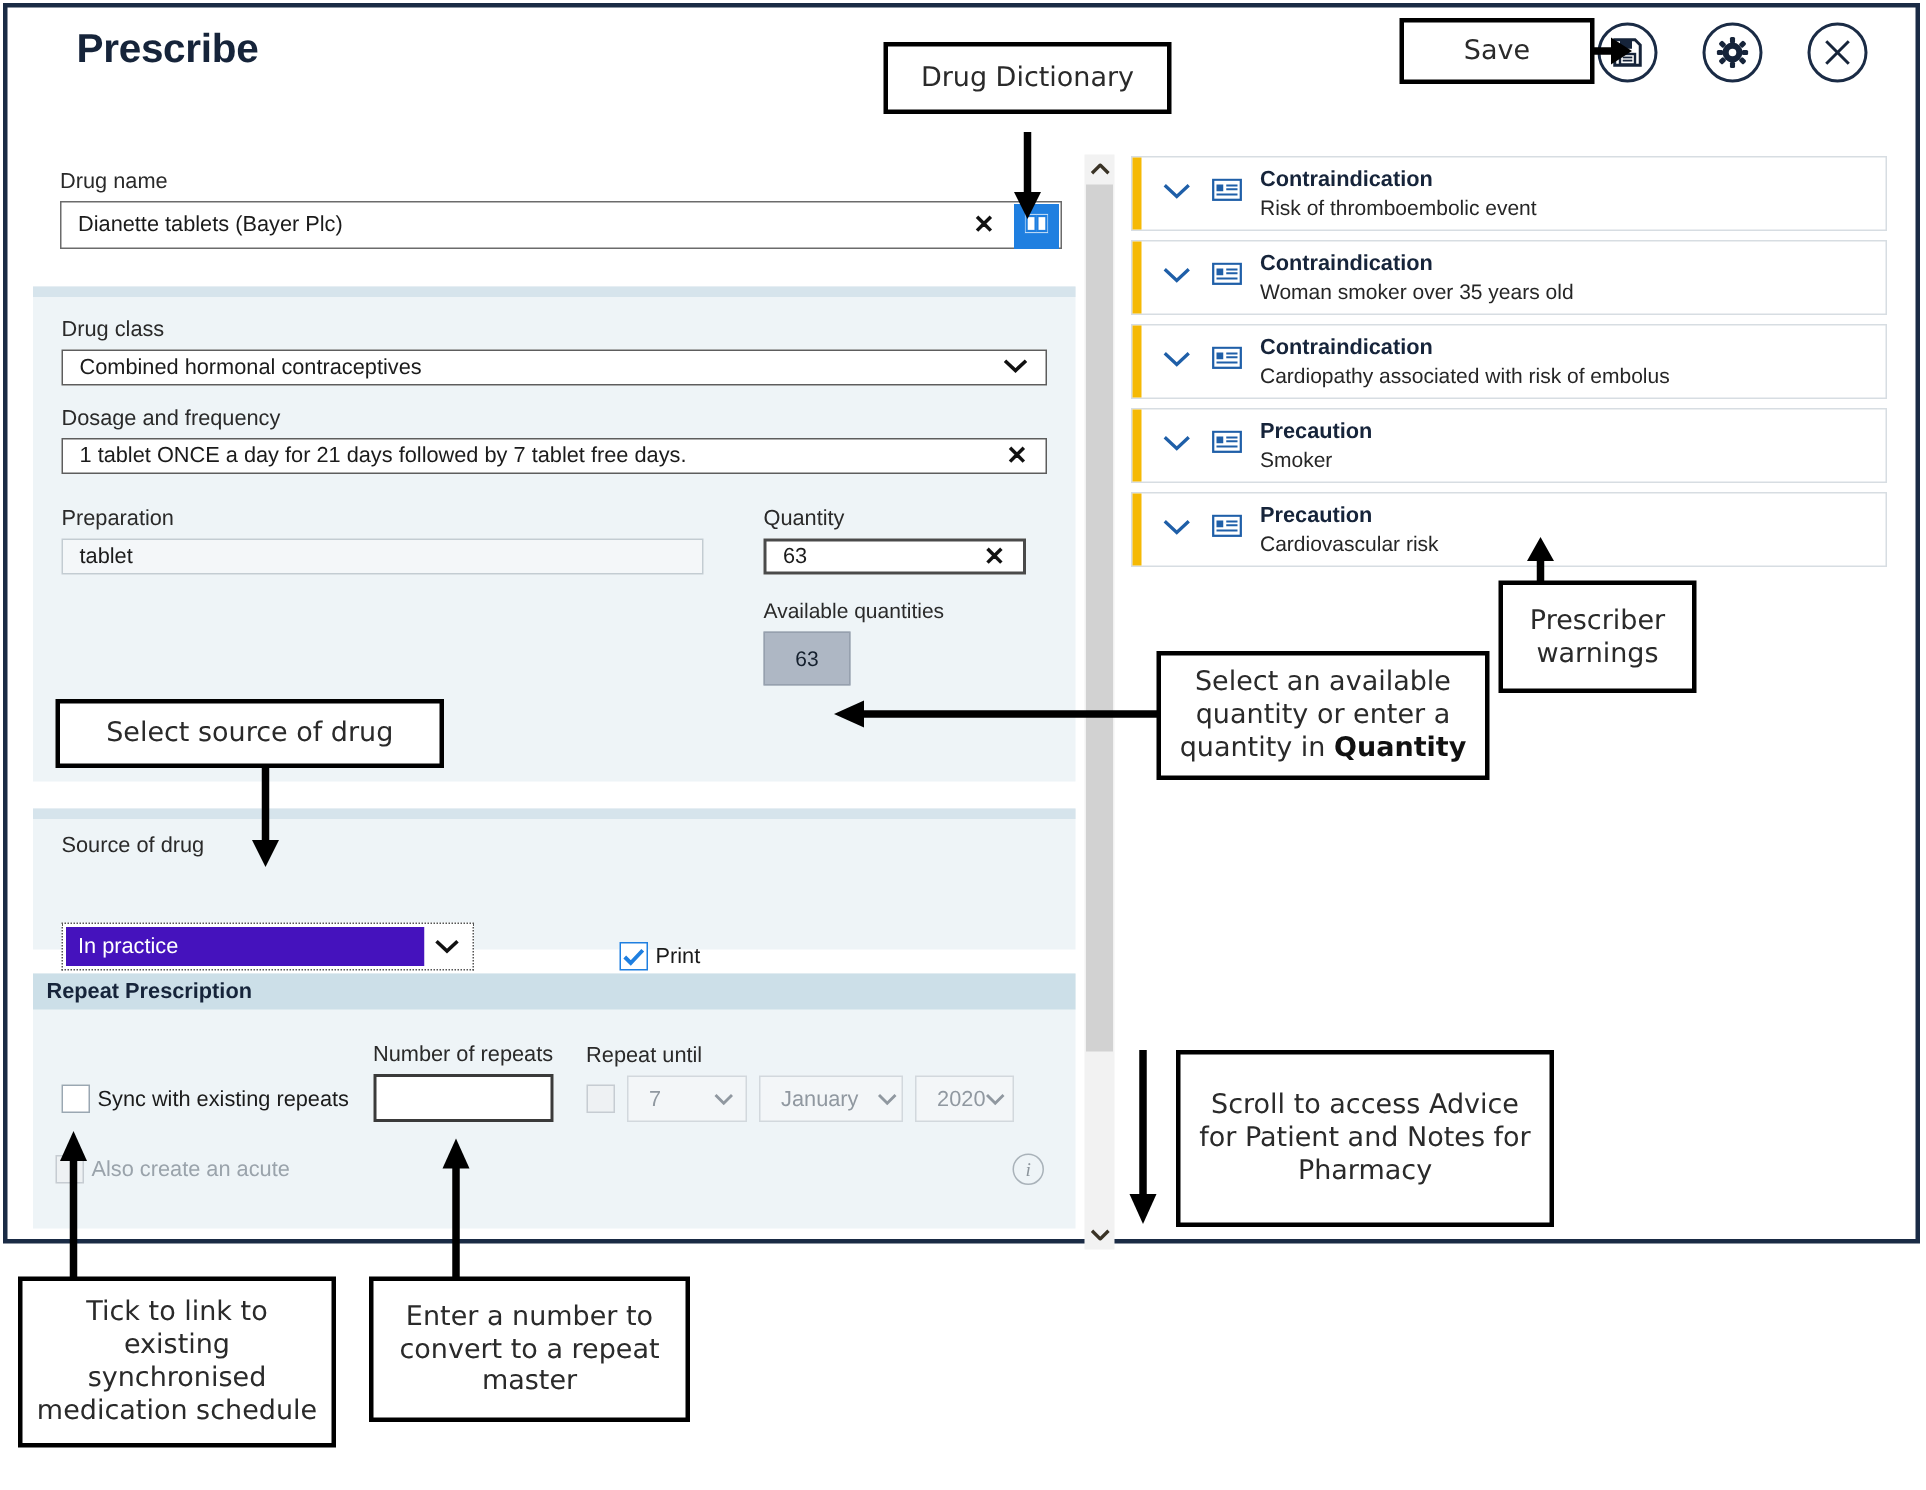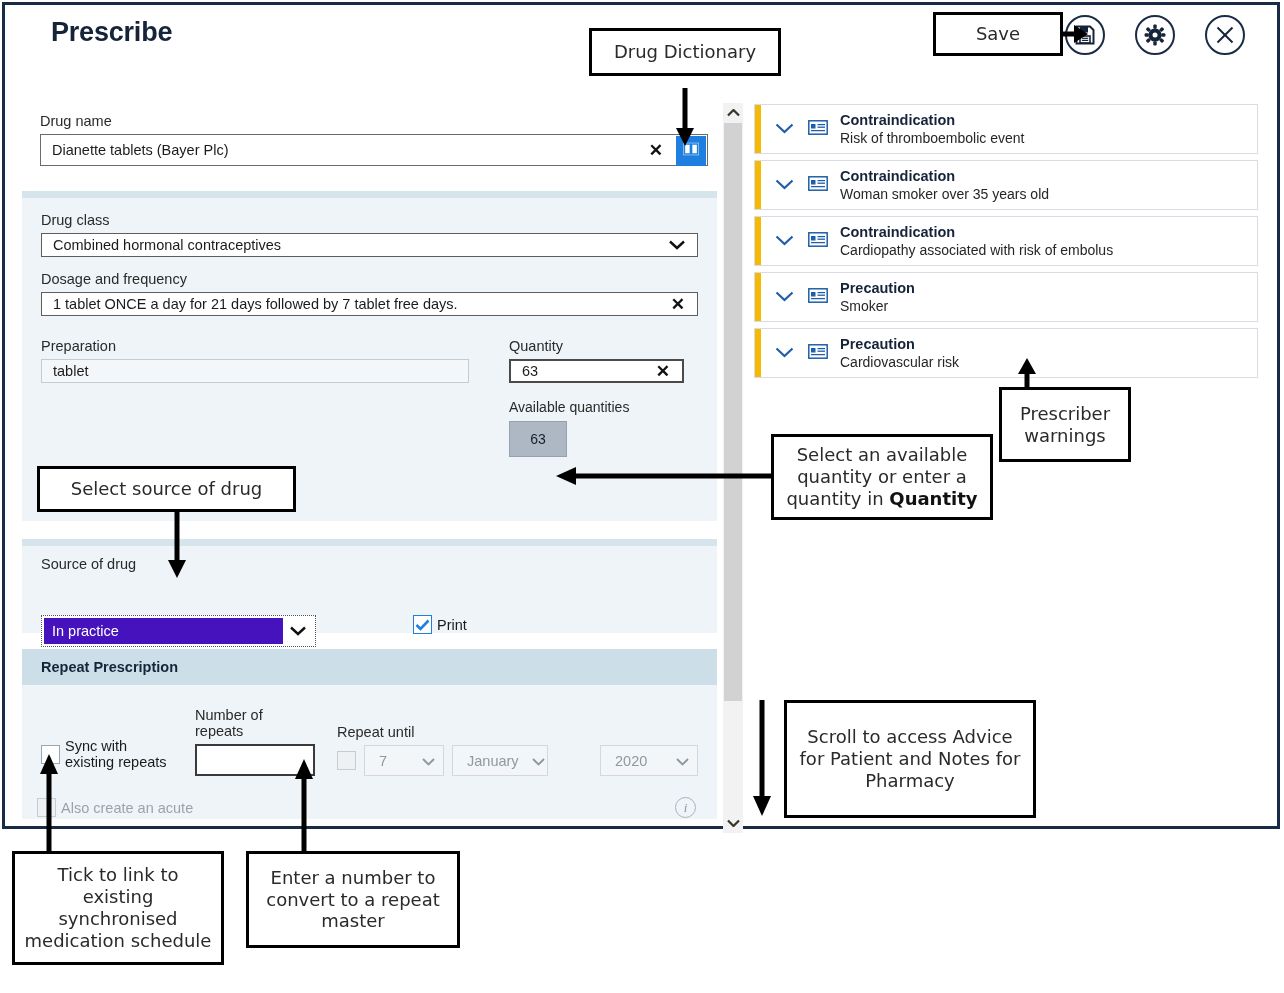--- a/index.html
+++ b/index.html
@@ -61,22 +61,22 @@
   .panel {
     position: absolute; left: 17px; width: 695px;
     background: #eef4f7;
     border-top: 7px solid #d6e4ec;
   }
   .panel-main  { top: 186px; height: 330px; }
   .panel-src   { top: 534px; height: 94px; }
   .panel-rpt   { top: 644px; height: 170px; }
 
   .panel-head {
-    height: 36px; background: #ccdfe8;
-    display: flex; align-items: center; padding-left: 19px;
+    height: 24px; background: #ccdfe8;
+    display: flex; align-items: center; padding-left: 9px;
     font-size: 14.5px; font-weight: bold; color: #16243a;
     border-top: 0;
   }
 
   .inner { padding: 14px 19px 0 19px; }
 
   .ctl {
     position: relative; height: 24px; background: #fff;
     border: 1px solid #5d5d5d;
     display: flex; align-items: center;
@@ -293,21 +293,21 @@
             <div class="avail-label">Available quantities</div>
             <div class="avail-chip">63</div>
           </div>
         </div>
       </div>
     </div>
 
     <div class="panel panel-src">
       <div class="inner" style="padding-top:10px;">
         <div class="fld-label">Source of drug</div>
-        <div style="display:flex; align-items:flex-start;margin-top:43px;">
+        <div style="display:flex; align-items:flex-end;margin-top:43px;">
           <div class="sel-wrap">
             <span class="sel-val">In practice</span>
             <span class="sel-arrow">
               <svg width="16" height="10" viewBox="0 0 16 10">
                   <polyline points="1,1.5 8,8 15,1.5" fill="none" stroke="#111" stroke-width="2.4"></polyline>
                 </svg>
             </span>
           </div>
           <div class="cb-row" style="margin-left:97px;">
             <span class="cbox checked">
@@ -349,21 +349,21 @@
                 </span>
               </span>
               <span class="mini-sel" style="width:96px;gap:13px;">
                 <span style="padding-left:0;">January</span>
                 <span>
                   <svg width="13" height="8" viewBox="0 0 13 8">
                       <polyline points="1,1 6.5,6.5 12,1" fill="none" stroke="#9098a0" stroke-width="1.9"></polyline>
                     </svg>
                 </span>
               </span>
-              <span class="mini-sel" style="width:98px;margin-left:44px;">
+              <span class="mini-sel" style="width:66px;">
                 <span style="padding-left:0;">2020</span>
                 <span>
                   <svg width="13" height="8" viewBox="0 0 13 8">
                       <polyline points="1,1 6.5,6.5 12,1" fill="none" stroke="#9098a0" stroke-width="1.9"></polyline>
                     </svg>
                 </span>
               </span>
             </div>
           </div>
         </div>

